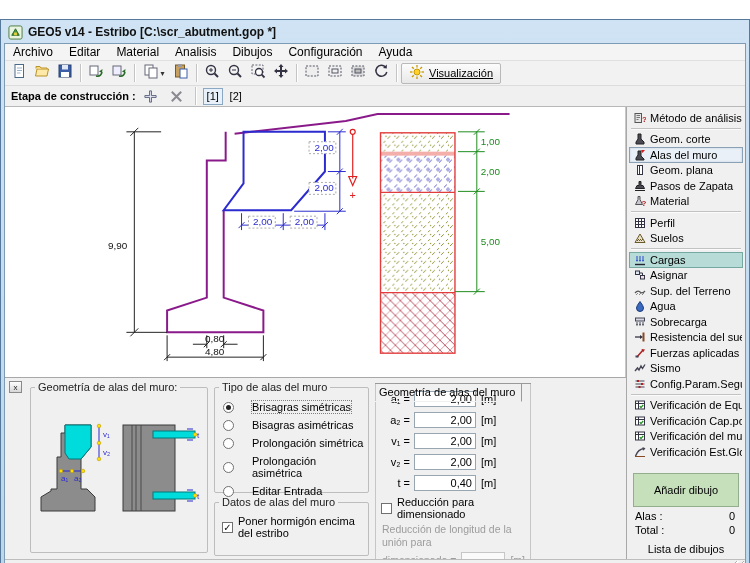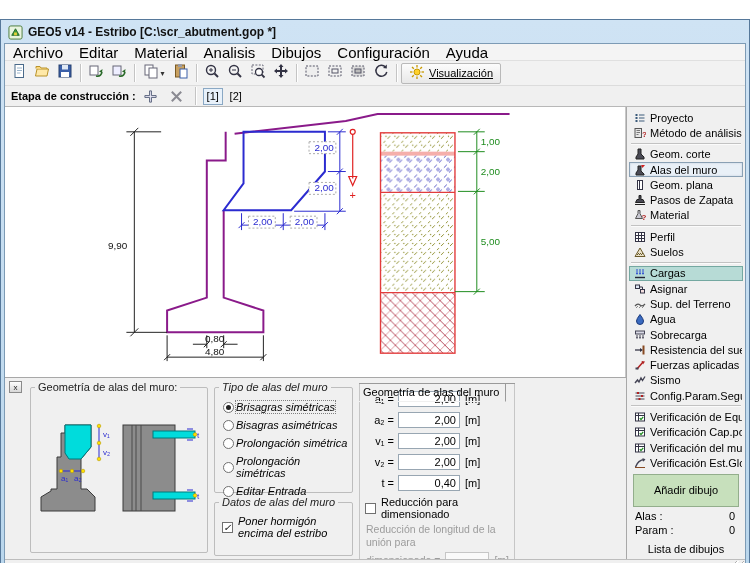--- a/index.html
+++ b/index.html
@@ -7,21 +7,21 @@
   .window{position:relative;width:750px;height:563px;background:linear-gradient(#cfe3f4,#b9d6ec);
     border:1px solid #56789a;padding:2px;margin-top:19px;}
   .window::after{content:'';position:absolute;left:1px;right:1px;bottom:1px;height:3px;background:#2f7ed5;}
   .titlebar{height:20px;display:flex;align-items:center;gap:5px;padding:1px 5px;font-size:12px;color:#111;}
   .titlebar .ttl{font-weight:bold;}
   .appicon{width:15px;height:15px;display:inline-block;}
   .app{position:absolute;left:3px;right:3px;top:23px;bottom:6px;background:#f0f0f0;
     border:1px solid #7d9bb5;display:flex;flex-direction:column;overflow:hidden;}
   
   .menubar{height:17px;display:flex;align-items:center;background:#f4f4f4;border-bottom:1px solid #e0e0e0;
-    font-size:15px;}
+    font-size:12px;}
   .menu-item{padding:1px 8px;cursor:default;}
   
   .toolbar{height:25px;display:flex;align-items:center;background:#f2f2f2;border-bottom:1px solid #dcdcdc;
     padding:0 3px;gap:1px;}
   .tbtn{width:22px;height:21px;display:flex;align-items:center;justify-content:center;border:1px solid transparent;background:transparent;}
   .tsep{width:1px;height:18px;background:#c4c4c4;margin:0 3px;box-shadow:1px 0 0 #fff;}
   .tbtn-wide{height:21px;display:flex;align-items:center;gap:4px;border:1px solid #b9b9b9;background:linear-gradient(#fcfcfc,#e8e8e8);
     padding:0 7px;font-size:11px;border-radius:2px;text-decoration:underline;}
   .drop{font-size:8px;color:#333;margin-left:1px;}
   
@@ -37,24 +37,24 @@
   .canvas{flex:1;background:#fff;border-right:1px solid #c8c8c8;position:relative;overflow:hidden;}
   .canvas svg{position:absolute;left:0;top:0;width:100%;height:100%;}
   
   .bpanel{height:182px;background:#f0f0f0;border-top:1px solid #a8a8a8;display:flex;padding:3px 4px;gap:6px;}
   .closestrip{width:15px;display:flex;flex-direction:column;align-items:flex-start;}
   .panel-close{width:13px;height:12px;border:1px solid #8a8a8a;background:linear-gradient(#fefefe,#d8d8d8);
     font-size:8px;line-height:9px;text-align:center;color:#222;}
   fieldset{border:1px solid #bdbdbd;border-radius:2px;padding:2px 4px;}
   legend{font-size:11px;padding:0 3px;color:#222;}
   .fs-diagram{width:176px;height:172px;}
-  .midcol{width:139px;display:flex;flex-direction:column;gap:3px;font-style:italic;}
+  .midcol{width:155px;display:flex;flex-direction:column;gap:3px;}
   .fs-tipo{height:112px;}
   .fs-datos{flex:1;}
-  .radio-row{display:flex;align-items:center;gap:2px;margin:6px 0 0 4px;font-size:11px;}
+  .radio-row{display:flex;align-items:center;gap:18px;margin:6px 0 0 4px;font-size:11px;}
   .radio{width:11px;height:11px;border:1px solid #707070;border-radius:50%;background:#fff;position:relative;flex:none;}
   .radio.sel::after{content:'';position:absolute;left:2px;top:2px;width:5px;height:5px;border-radius:50%;background:#222;}
   .rlabel.sel{outline:1px dotted #808080;}
   .check-row{display:flex;align-items:center;gap:5px;margin:5px 0 0 3px;font-size:11px;}
   .checkbox{width:11px;height:11px;border:1px solid #707070;background:#fff;font-size:10px;line-height:9px;
     text-align:center;color:#111;flex:none;}
   
   .geomcol{width:156px;display:flex;flex-direction:column;margin-top:3px;}
   .tabhead{position:relative;height:18px;}
   .tab{position:absolute;left:0;top:0;height:18px;padding:2px 6px 0 4px;font-size:11px;
@@ -420,21 +420,21 @@
                   <div class="radio-row">
                     <span class="radio"></span>
                     <span class="rlabel">Bisagras asimétricas</span>
                   </div>
                   <div class="radio-row">
                     <span class="radio"></span>
                     <span class="rlabel">Prolongación simétrica</span>
                   </div>
                   <div class="radio-row">
                     <span class="radio"></span>
-                    <span class="rlabel">Prolongación simétricas</span>
+                    <span class="rlabel">Prolongación asimétrica</span>
                   </div>
                   <div class="radio-row">
                     <span class="radio"></span>
                     <span class="rlabel">Editar  Entrada</span>
                   </div>
                 </div>
             </fieldset>
             <fieldset class="fs-datos">
               <legend>Datos de alas del muro</legend>
               <div class="check-row">
@@ -487,27 +487,20 @@
                 <span class="gray">[m]</span>
               </div>
             </div>
           </div>
         </div>
       </div>
 
       <div class="sidebar" id="sidebar">
           <div class="sb-item">
             <span class="sb-ic"><svg viewBox="0 0 12 12" width="12" height="12">
-                <path d="M1.5 2h2v2h-2zM1.5 5h2v2h-2zM1.5 8h2v2h-2z" fill="#3a5a7a"></path>
-                <path d="M5 3h5.5M5 6h5.5M5 9h5.5" stroke="#3a5a7a"></path>
-              </svg></span>
-            <span>Proyecto</span>
-          </div>
-          <div class="sb-item">
-            <span class="sb-ic"><svg viewBox="0 0 12 12" width="12" height="12">
                 <rect x="1" y="1.5" width="6.5" height="9" fill="#e6e6e6" stroke="#555"></rect>
                 <path d="M2.5 3.5h3.5M2.5 5.5h3.5M2.5 7.5h2" stroke="#777"></path>
                 <text x="8" y="10" font-size="8" fill="#b02020" font-weight="bold">?</text>
               </svg></span>
             <span>Método de análisis</span>
           </div>
           <div class="sb-sep"></div>
           <div class="sb-item">
             <span class="sb-ic"><svg viewBox="0 0 12 12" width="12" height="12">
                 <path d="M4 1h3v5l3 3v2H2V9l2-3Z" fill="#4a4a55" stroke="#222"></path>
@@ -659,21 +652,21 @@
               </svg></span>
             <span>Verificación Est.Global</span>
           </div>
           <div class="sb-spacer"></div>
           <div class="sb-add">Añadir dibujo</div>
           <div class="sb-count">
             <span>Alas :</span>
             <span>0</span>
           </div>
           <div class="sb-count">
-            <span>Param :</span>
+            <span>Total :</span>
             <span>0</span>
           </div>
           <div class="sb-list">Lista de dibujos</div>
         </div>
     </div>
 
     <div class="statusbar">
       <div class="grip"></div>
     </div>
   </div>

